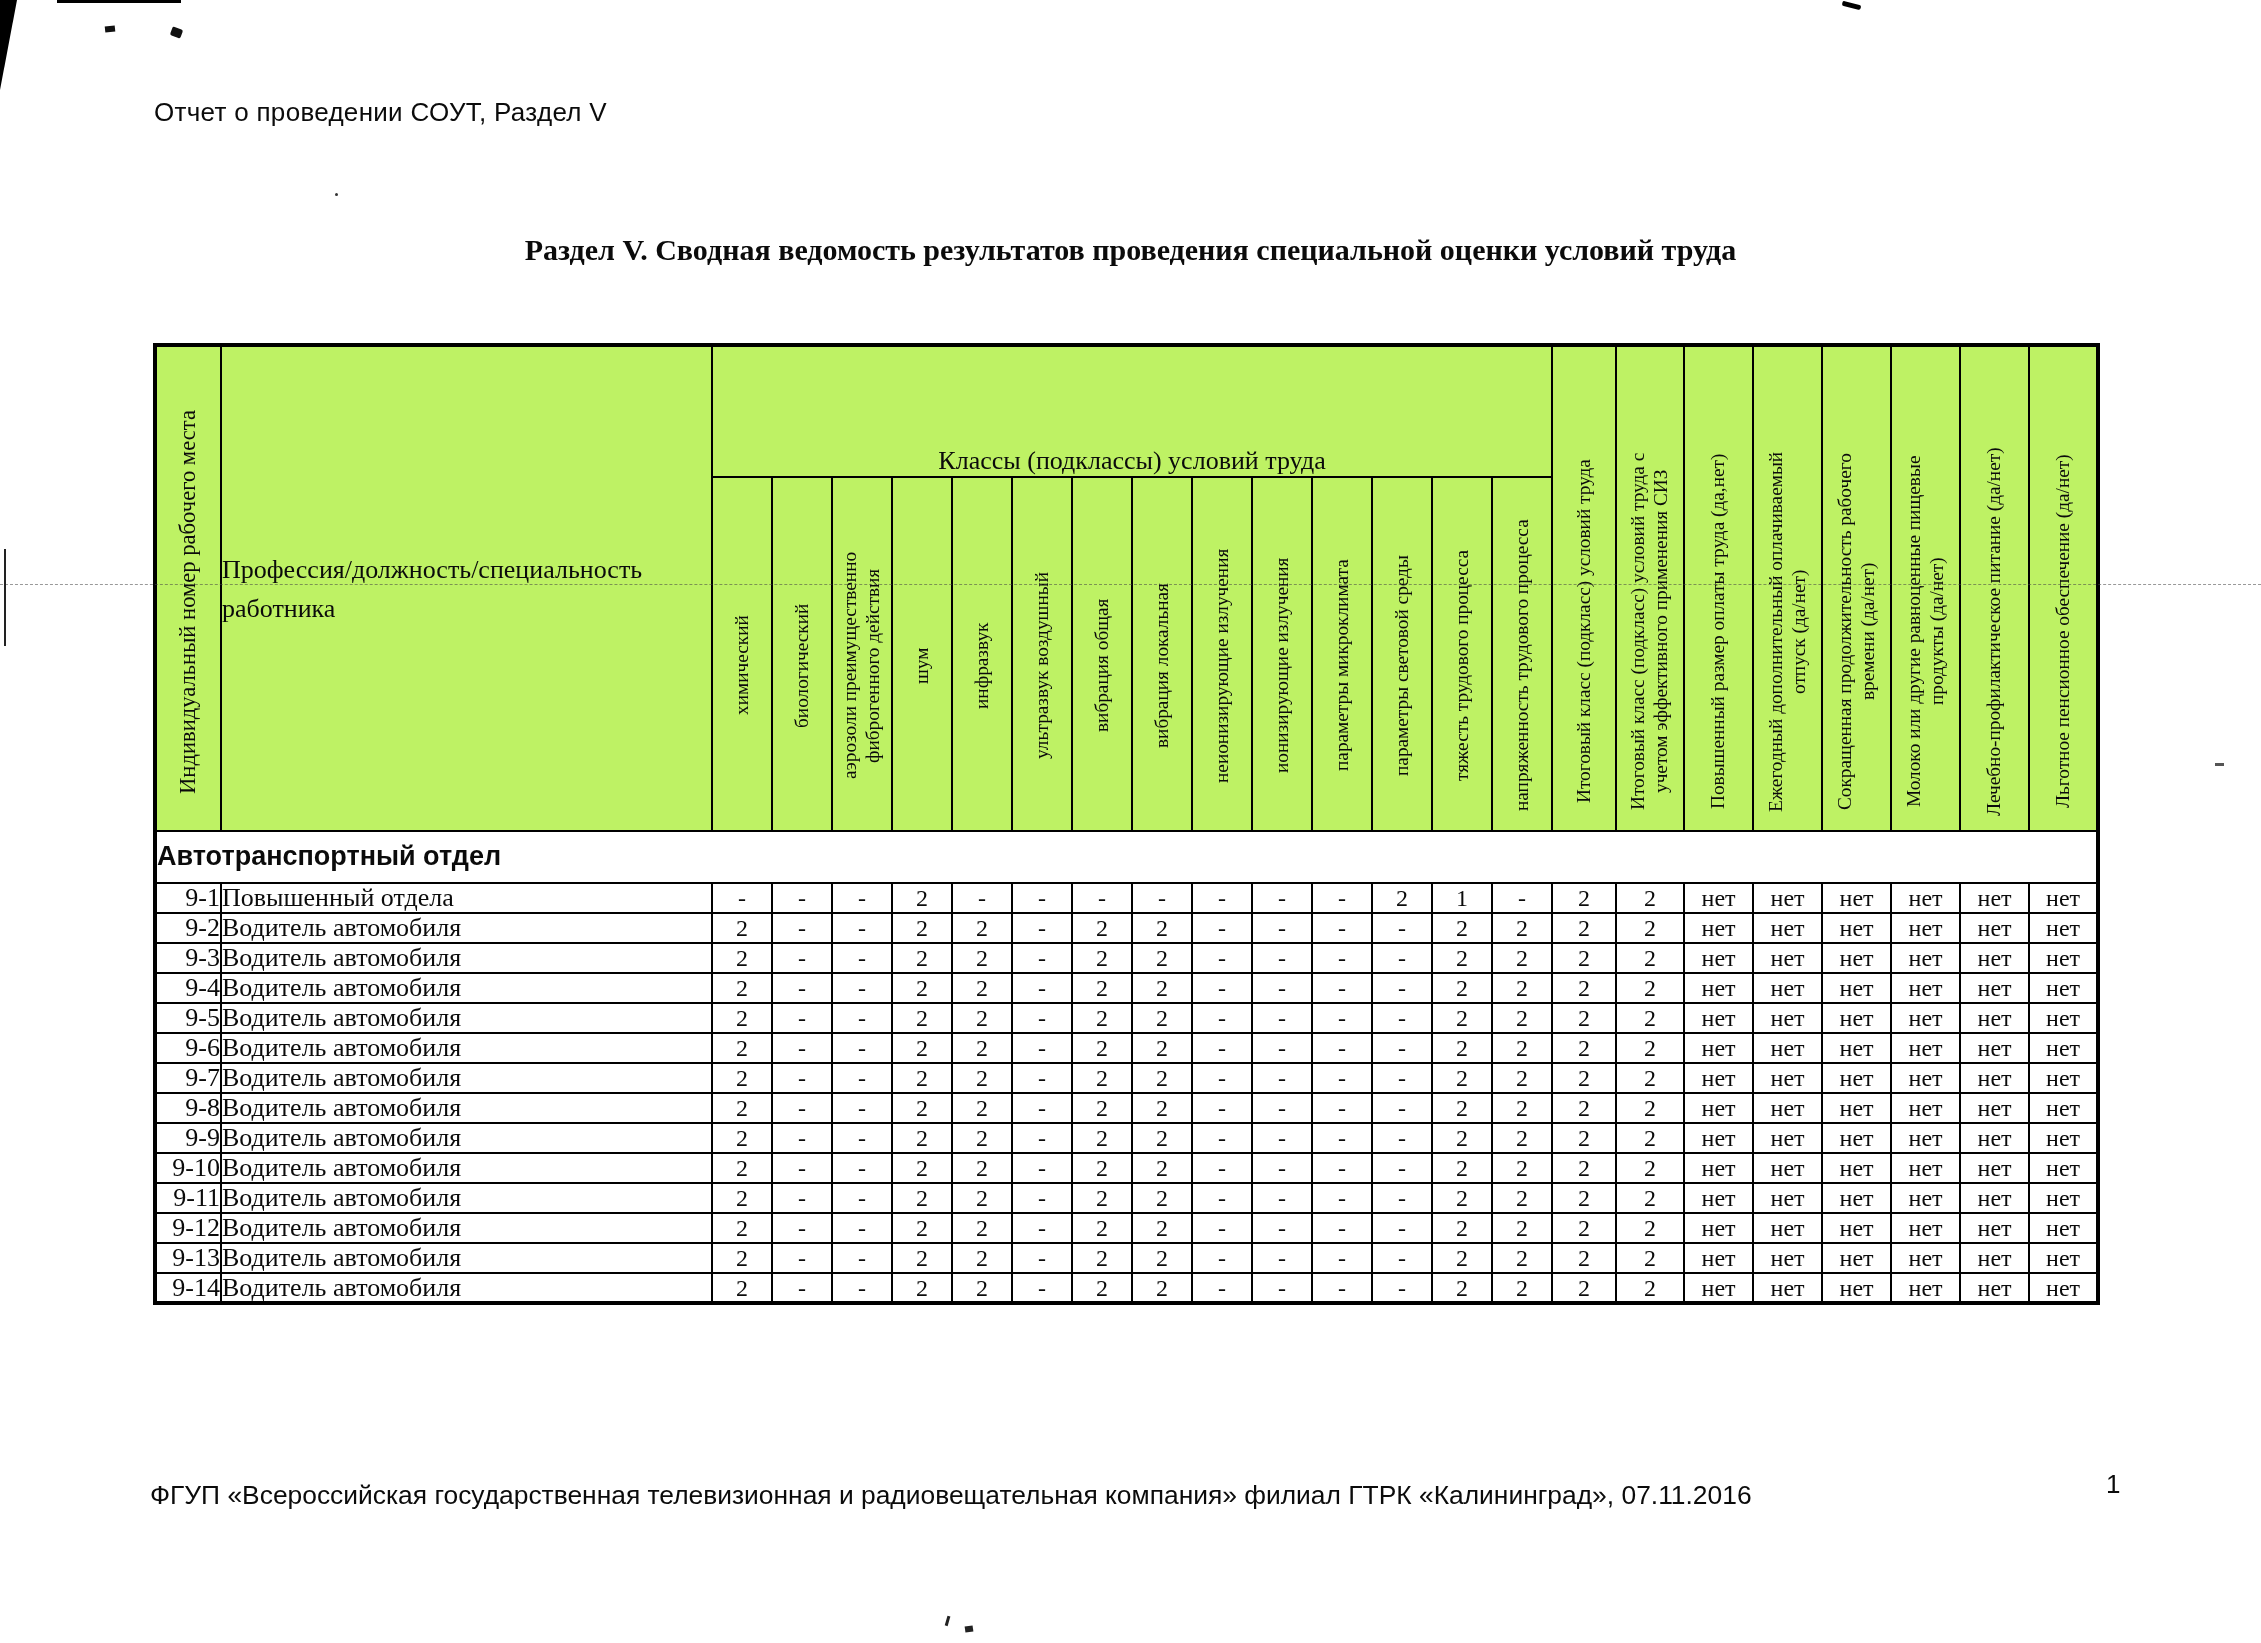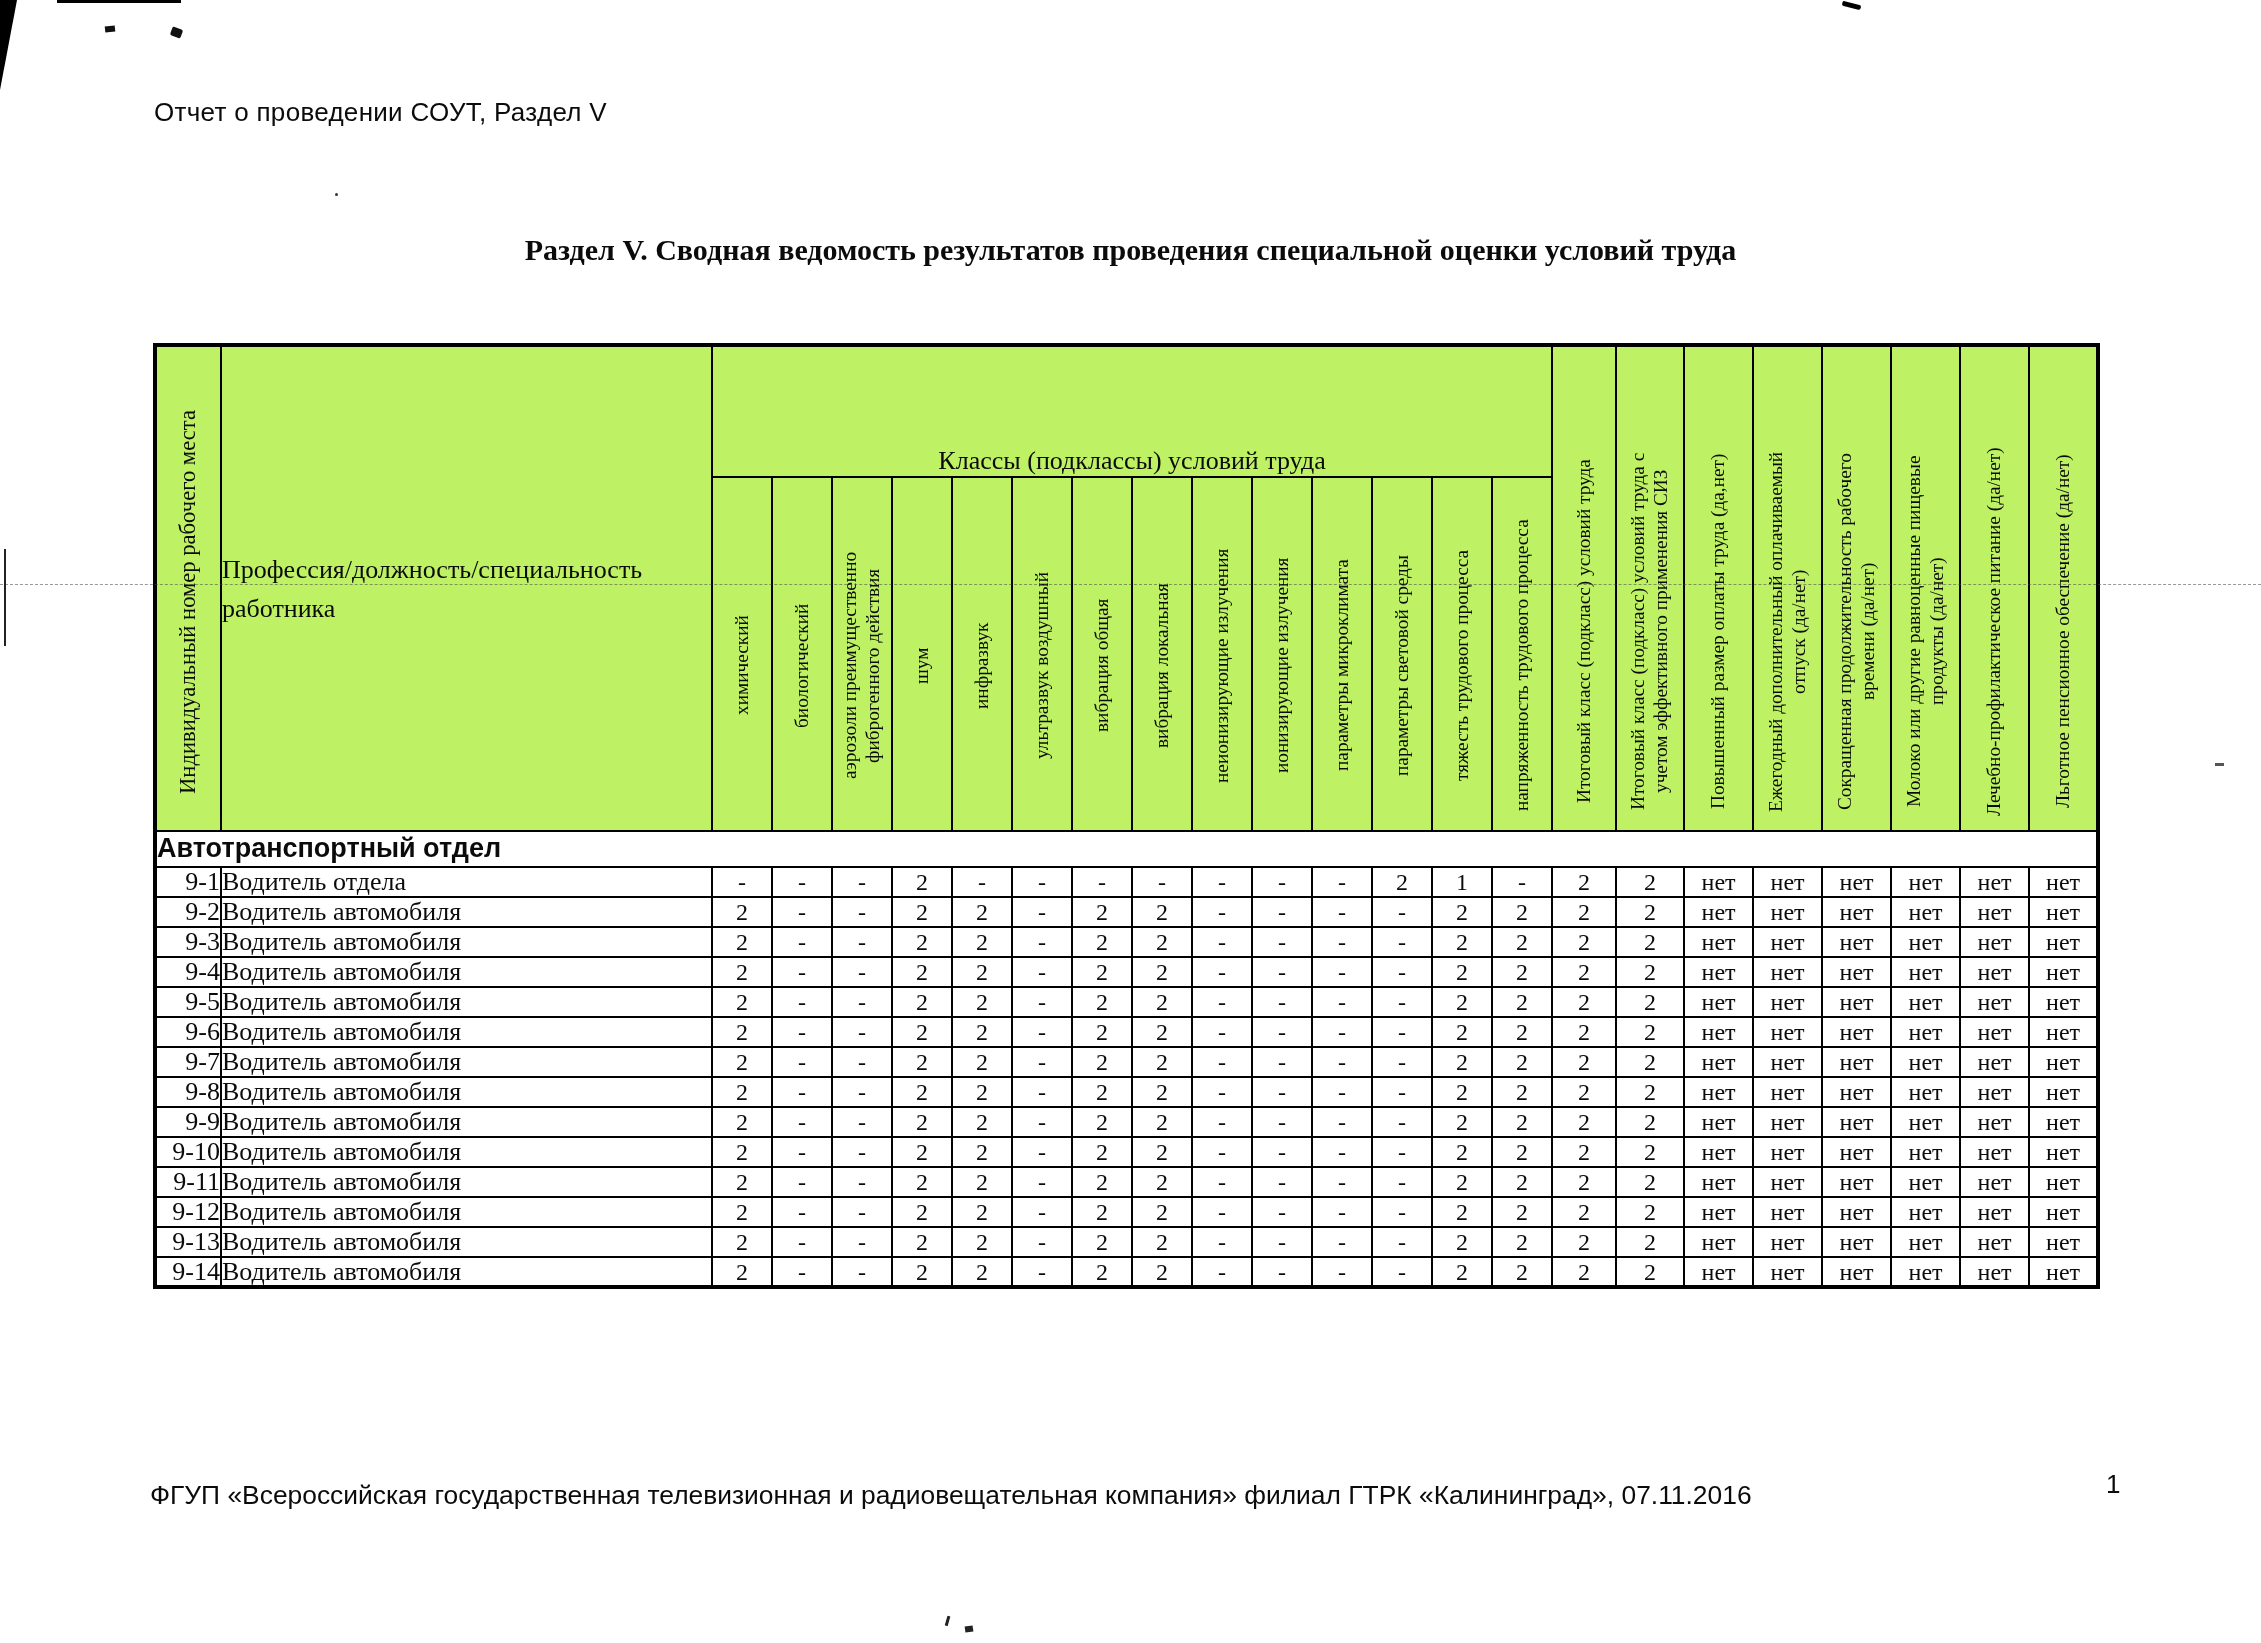--- a/index.html
+++ b/index.html
@@ -56,21 +56,21 @@
   th.hprof {
     vertical-align: middle; text-align: left;
     font-size: 26px; line-height: 1.5; padding: 0 6.4px; font-weight: 400;
   }
   th.hgroup {
     vertical-align: bottom; text-align: center;
     font-size: 26px; padding-bottom: 10.3px; font-weight: 400;
   }
 
   #sout tbody tr { height: 30px; }
-  #sout tr.section-row { height: 36px; }
+  #sout tr.section-row { height: 52px; }
   td.sec {
     text-align: left;
     font: 700 27px/1.1 "Liberation Sans", "DejaVu Sans", sans-serif;
     padding-left: 72px;
   }
   td.c-num  { text-align: right; font-size: 26px; line-height: 1; }
   td.c-prof { text-align: left; padding-left: 7.7px; font-size: 26px; line-height: 1; }
   td.c-val  { text-align: center; font-size: 24px; line-height: 1; }
 
   #footer-note {
@@ -167,21 +167,21 @@
       <th class="vh"><div class="vlab lab-class">тяжесть трудового процесса</div></th>
       <th class="vh"><div class="vlab lab-class">напряженность трудового процесса</div></th>
     </tr>
   </thead>
   <tbody id="rows-body">
     <tr class="section-row">
       <td class="sec" colspan="24">Автотранспортный отдел</td>
     </tr>
   <tr>
         <td class="c-num">9-1</td>
-        <td class="c-prof">Водитель отдела</td>
+        <td class="c-prof">Повышенный отдела</td>
         <td class="c-val">-</td>
         <td class="c-val">-</td>
         <td class="c-val">-</td>
         <td class="c-val">2</td>
         <td class="c-val">-</td>
         <td class="c-val">-</td>
         <td class="c-val">-</td>
         <td class="c-val">-</td>
         <td class="c-val">-</td>
         <td class="c-val">-</td>

